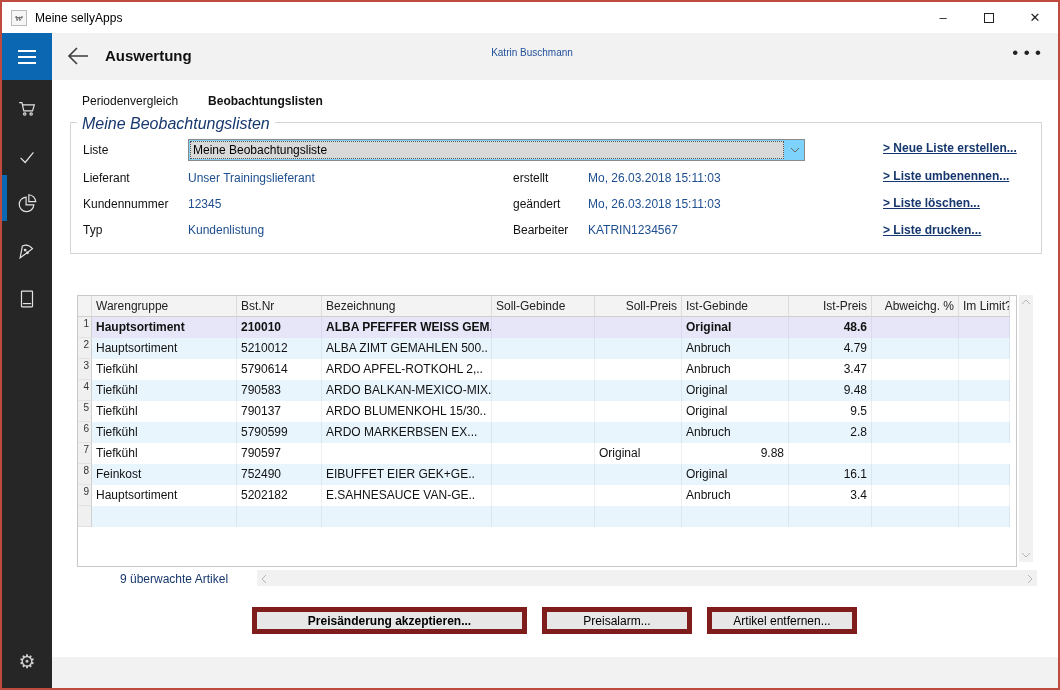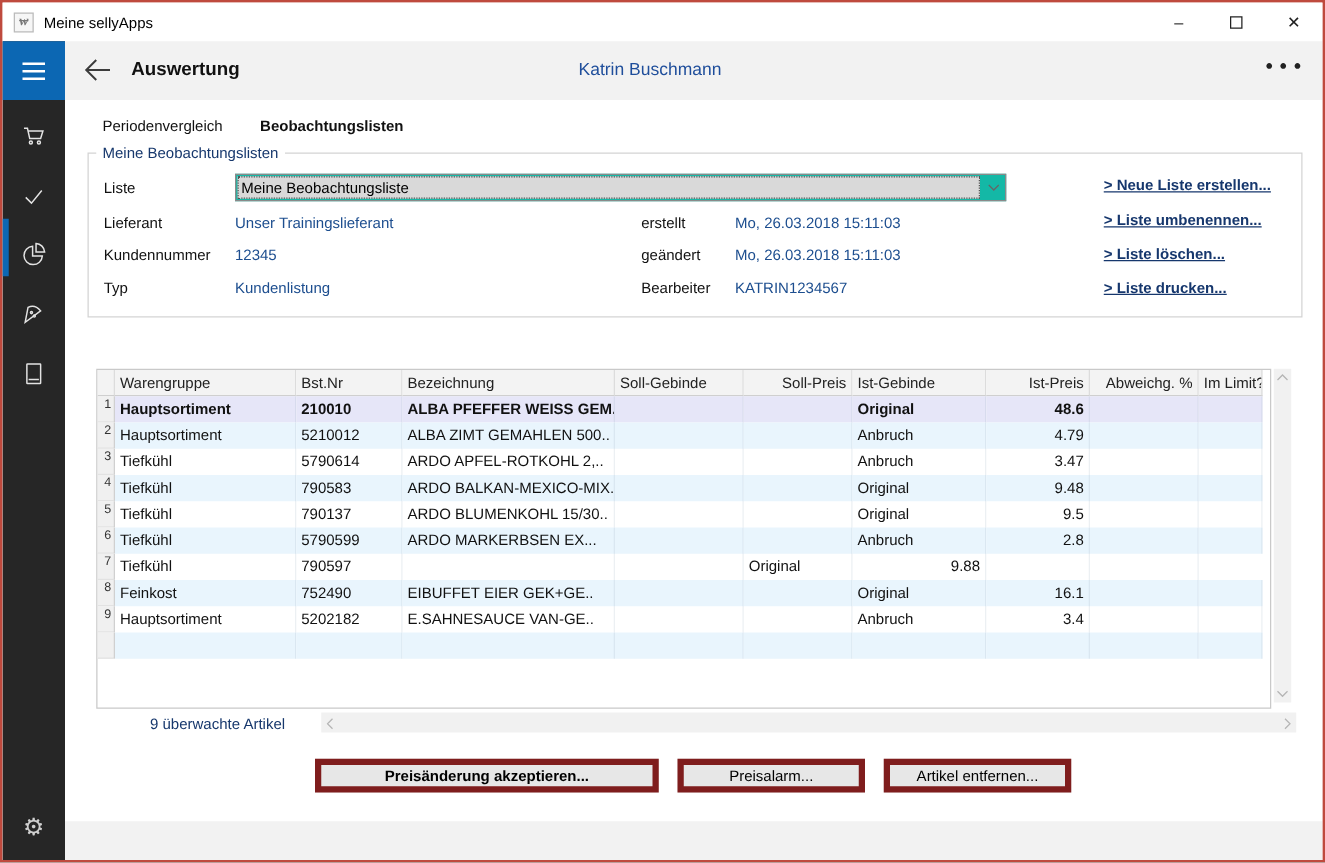--- a/index.html
+++ b/index.html
@@ -23,34 +23,34 @@
   .menu-btn { width:50px; height:47px; background:#0c67b3; display:flex; flex-direction:column; align-items:center; justify-content:center; gap:4px; cursor:pointer; }
   .menu-btn i { display:block; width:18px; height:2px; background:#fff; }
   .side-item { position:absolute; left:0; width:50px; height:40px; display:flex; align-items:center; justify-content:center; cursor:pointer; }
   .side-item svg { stroke:#e3e3e3; fill:none; stroke-width:1.3; }
   .active-bar { position:absolute; left:0; top:142px; width:5px; height:46px; background:#0c67b3; }
   .gear { position:absolute; left:0; bottom:8px; width:50px; height:30px; color:#cfcfcf; font-size:19px; text-align:center; cursor:pointer; }
   
   .header { position:absolute; left:50px; top:31px; right:0; height:47px; background:#f2f2f2; }
   .back { position:absolute; left:14px; top:12px; width:26px; height:24px; cursor:pointer; }
   .page-title { position:absolute; left:53px; top:14px; font-size:15px; font-weight:700; color:#111; }
-  .user { position:absolute; left:318px; top:14px; width:300px; text-align:center; font-size:14px; color:#1f4e9b; }
+  .user { position:absolute; left:330px; top:14px; width:300px; text-align:center; font-size:10px; color:#1f4e9b; }
   .more { position:absolute; right:16px; top:10px; font-size:17px; color:#222; letter-spacing:1px; cursor:pointer; }
   
   .content { position:absolute; left:50px; top:78px; right:0; height:577px; background:#fff; font-size:12px; }
   .footer { position:absolute; left:50px; top:655px; right:0; bottom:0; background:#f2f2f2; }
   .tabs1 { position:absolute; left:30px; top:14px; display:flex; gap:30px; }
   .tabs1 .tab, .tabs2 .tab { font-size:12px; color:#111; cursor:pointer; white-space:nowrap; }
   .tab.on { font-weight:700; }
   
   .gbox { position:absolute; left:18px; top:42px; width:972px; height:132px; border:1px solid #d4d4d4; }
-  .gbox .legend { position:absolute; top:-8px; left:6px; background:#fff; padding:0 5px; color:#17386d; font-size:12px; }
+  .gbox .legend { position:absolute; top:-8px; left:6px; background:#fff; padding:0 5px; color:#17386d; font-size:16px;font-style:italic; }
   .flabel { position:absolute; color:#111; }
   .fvalue { position:absolute; color:#1d4e8f; }
-  .combo { position:absolute; left:117px; top:16px; width:617px; height:22px; border:1px solid #8a8a8a; background:#14b8a6; display:flex; cursor:pointer; }
+  .combo { position:absolute; left:117px; top:16px; width:617px; height:22px; border:1px solid #8a8a8a; background:#7dd3fc; display:flex; cursor:pointer; }
   .combo-text { flex:1; margin:1px; background:#d9d9d9; outline:1px dotted #555; outline-offset:-1px; font-size:12px; line-height:18px; padding:0 3px; color:#000; }
   .combo-arrow { width:19px; display:flex; align-items:center; justify-content:center; }
   .glink { position:absolute; left:812px; color:#16376d; font-weight:700; text-decoration:underline; font-size:12px; cursor:pointer; white-space:nowrap; }
   
   .tabs2 { position:absolute; left:32px; top:186px; display:flex; gap:30px; }
   
   .table { position:absolute; left:25px; top:215px; width:940px; height:272px; border:1px solid #c9c9c9; background:#fff; overflow:hidden;
            --cols:14px 145px 85px 170px 103px 87px 107px 83px 87px 51px; }
   .trow, .thead { display:grid; grid-template-columns:var(--cols); height:21px; }
   .th { background:#f3f3f3; border-right:1px solid #dcdcdc; border-bottom:1px solid #cfcfcf; line-height:20px; padding:0 4px; color:#222; overflow:hidden; white-space:nowrap; }

